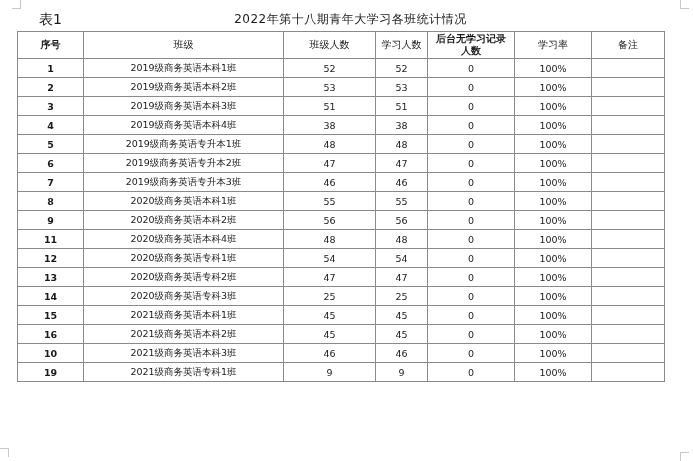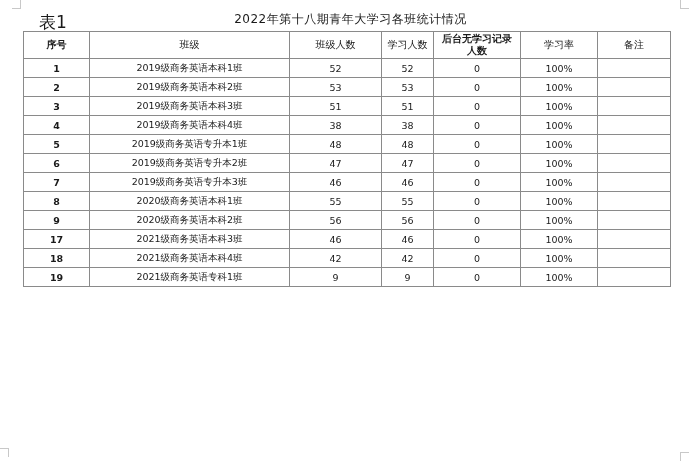--- a/index.html
+++ b/index.html
@@ -5,24 +5,24 @@
   html, body { margin:0; padding:0; }
   body {
     width:693px; height:461px; background:#ffffff; position:relative; overflow:hidden;
     font-family:"DejaVu Sans", "Liberation Sans", sans-serif; color:#1a1a1a;
   }
   .corner { position:absolute; width:8px; height:8px; border-color:#c8c8c8; border-style:solid; border-width:0; }
   .corner.tl { left:12px; top:0px; border-right-width:1px; border-bottom-width:1px; }
   .corner.tr { right:4px; top:0px; border-left-width:1px; border-bottom-width:1px; }
   .corner.bl { left:0px; bottom:4px; border-right-width:1px; border-top-width:1px; }
   .corner.br { right:4px; bottom:0px; border-left-width:1px; border-top-width:1px; }
-  .table-label { position:absolute; left:39px; top:11px; font-size:17px; }
+  .table-label { position:absolute; left:39px; top:11px; font-size:14px; }
   .title { position:absolute; left:4px; width:693px; top:11px; text-align:center; font-size:12px; letter-spacing:0.5px; padding-left:0; }
   table {
-    position:absolute; left:23px; top:31px; border-collapse:collapse; table-layout:fixed;
+    position:absolute; left:17px; top:31px; border-collapse:collapse; table-layout:fixed;
     font-size:9.5px;
   }
   td, th {
     border:1px solid #8a8a8a; text-align:center; vertical-align:middle; padding:0; overflow:hidden; white-space:nowrap;
   }
   th { height:26px; font-weight:normal; font-size:10px; line-height:12px; white-space:normal; }
   td { height:18px; }
   th.seq-h, td.seq { font-weight:bold; }
   col.c1 { width:66px; } col.c2 { width:200px; } col.c3 { width:92px; }
   col.c4 { width:52px; } col.c5 { width:87px; } col.c6 { width:77px; } col.c7 { width:73px; }
@@ -135,33 +135,78 @@
       <tr>
         <td class="seq">9</td>
         <td>2020级商务英语本科2班</td>
         <td>56</td>
         <td>56</td>
         <td>0</td>
         <td>100%</td>
         <td></td>
       </tr>
       <tr>
-        <td class="seq">17</td>
+        <td class="seq">11</td>
+        <td>2020级商务英语本科4班</td>
+        <td>48</td>
+        <td>48</td>
+        <td>0</td>
+        <td>100%</td>
+        <td></td>
+      </tr>
+      <tr>
+        <td class="seq">12</td>
+        <td>2020级商务英语专科1班</td>
+        <td>54</td>
+        <td>54</td>
+        <td>0</td>
+        <td>100%</td>
+        <td></td>
+      </tr>
+      <tr>
+        <td class="seq">13</td>
+        <td>2020级商务英语专科2班</td>
+        <td>47</td>
+        <td>47</td>
+        <td>0</td>
+        <td>100%</td>
+        <td></td>
+      </tr>
+      <tr>
+        <td class="seq">14</td>
+        <td>2020级商务英语专科3班</td>
+        <td>25</td>
+        <td>25</td>
+        <td>0</td>
+        <td>100%</td>
+        <td></td>
+      </tr>
+      <tr>
+        <td class="seq">15</td>
+        <td>2021级商务英语本科1班</td>
+        <td>45</td>
+        <td>45</td>
+        <td>0</td>
+        <td>100%</td>
+        <td></td>
+      </tr>
+      <tr>
+        <td class="seq">16</td>
+        <td>2021级商务英语本科2班</td>
+        <td>45</td>
+        <td>45</td>
+        <td>0</td>
+        <td>100%</td>
+        <td></td>
+      </tr>
+      <tr>
+        <td class="seq">10</td>
         <td>2021级商务英语本科3班</td>
         <td>46</td>
         <td>46</td>
-        <td>0</td>
-        <td>100%</td>
-        <td></td>
-      </tr>
-      <tr>
-        <td class="seq">18</td>
-        <td>2021级商务英语本科4班</td>
-        <td>42</td>
-        <td>42</td>
         <td>0</td>
         <td>100%</td>
         <td></td>
       </tr>
       <tr>
         <td class="seq">19</td>
         <td>2021级商务英语专科1班</td>
         <td>9</td>
         <td>9</td>
         <td>0</td>

